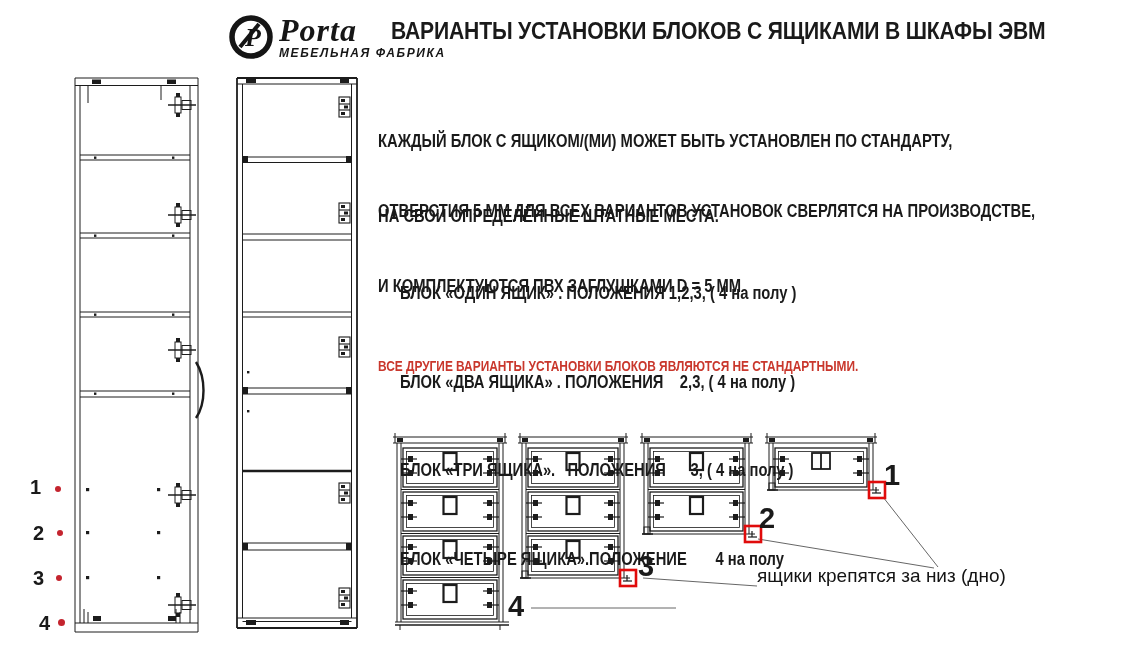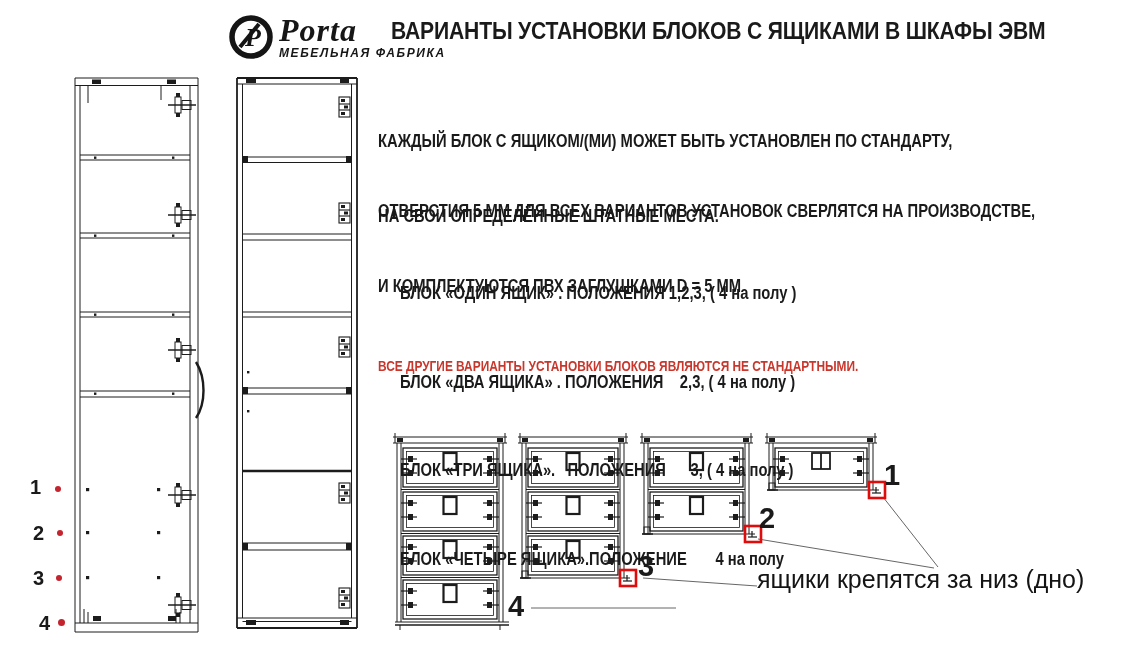--- a/index.html
+++ b/index.html
@@ -21,21 +21,21 @@
   #para1{left:378px;top:79px;}
   #para2{left:378px;top:149px;}
   #blocklist{left:400px;top:220px;font-size:18px;font-weight:bold;line-height:29.5px;white-space:pre;}
   #warning{left:378px;top:358px;font-size:14.5px;font-weight:bold;color:var(--warning-red,#c9372c);white-space:nowrap;}
   
   .pos-num{font-size:20px;font-weight:bold;line-height:20px;}
   .pos-dot{border-radius:50%;background:var(--marker-red,#c4242e);}
   
   .blk-num{font-size:29px;font-weight:bold;line-height:29px;}
   
-  .note{font-size:25px;color:#141414;white-space:nowrap;}
+  .note{font-size:19px;color:#141414;white-space:nowrap;}
   svg{display:block;}
 </style>
 </head>
 <body>
 
 <div id="page">
 
   <div id="logo" class="abs">
     <svg width="46" height="46" viewBox="0 0 46 46">
       <circle cx="23" cy="23" r="19" fill="none" stroke="#151515" stroke-width="5.5"></circle>

